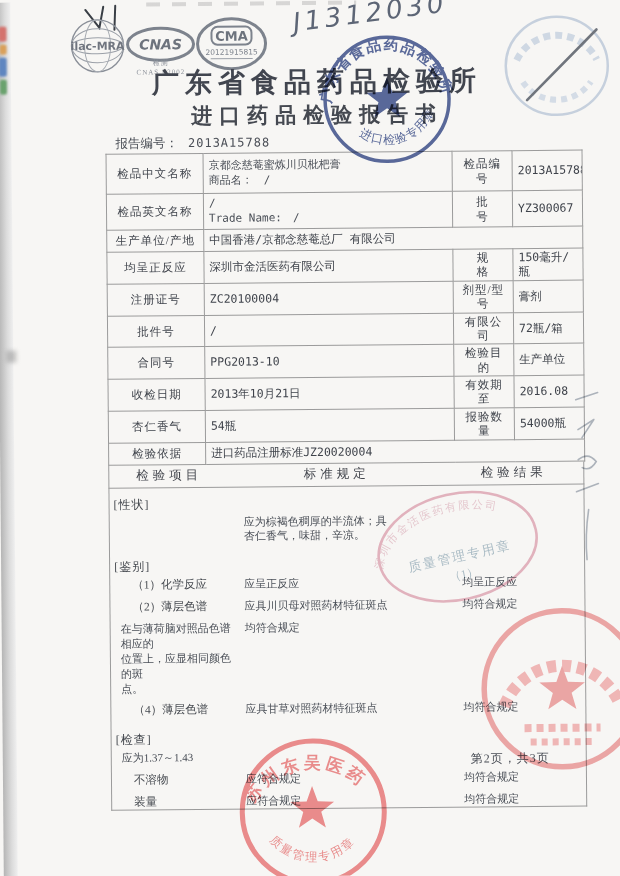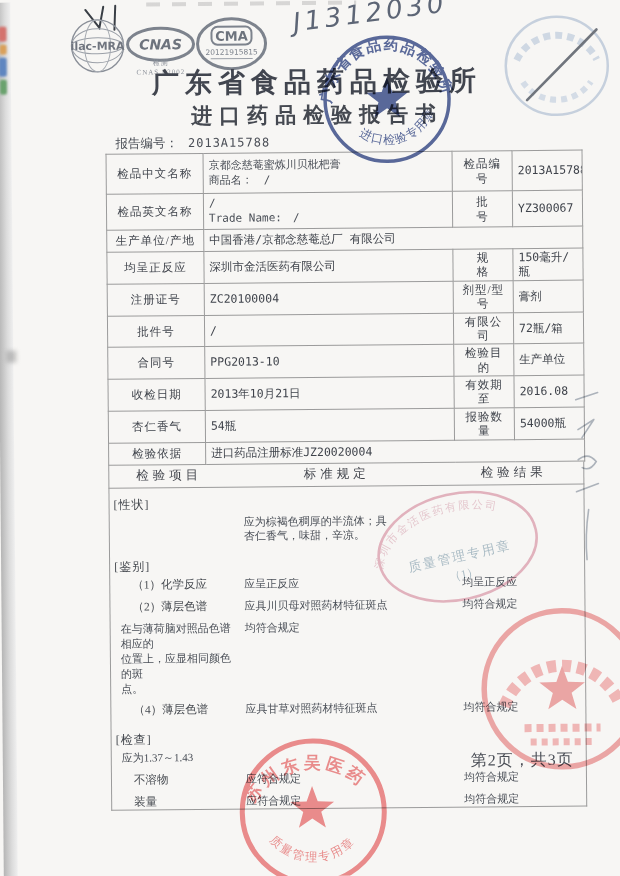--- a/index.html
+++ b/index.html
@@ -47,21 +47,21 @@
   .res-header div { text-align:center; font-size:12.5px; letter-spacing:4px; color:#44474e; }
   .res-box { border:1px solid #9b9b9b; border-top:none; height:322px; overflow:hidden;
     padding-top:4px; box-sizing:border-box; }
   .sec { font-size:12px; color:#45494f; padding:4px 0 2px 4px; letter-spacing:1px; }
   .rrow { display:grid; grid-template-columns:118px 212px 1fr; column-gap:6px;
     padding:0 6px 0 10px; margin-bottom:7px; }
   .rrow .c1 { font-size:11.5px; color:#45494f; padding-left:12px; }
   .rrow .c2, .rrow .c3 { font-size:11px; color:#4a4f57; white-space:pre-line; line-height:1.35; }
   .rrow.gap { margin-bottom:10px; }
 
-  .footer { position:absolute; left:468px; top:752px; font-size:16px; color:#4a4e56; letter-spacing:1px; }
+  .footer { position:absolute; left:468px; top:752px; font-size:12px; color:#4a4e56; letter-spacing:1px; }
 
   .stamp { position:absolute; mix-blend-mode:multiply; pointer-events:none; }
   .sv-label { font-family:"DejaVu Sans",sans-serif; }
 </style>
 </head>
 <body>
 
 <div class="doc">
 
   <div class="edge-strip"></div>

